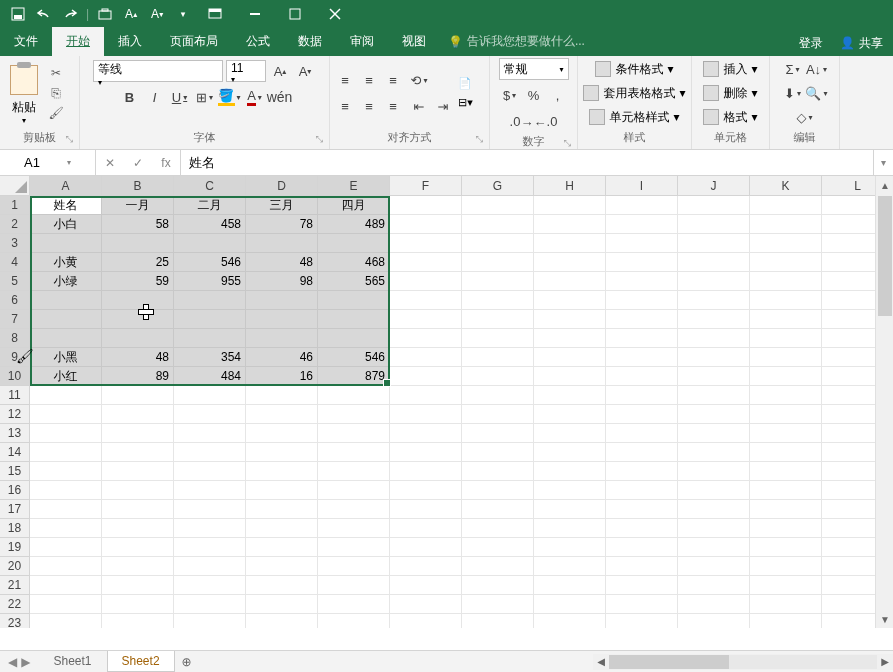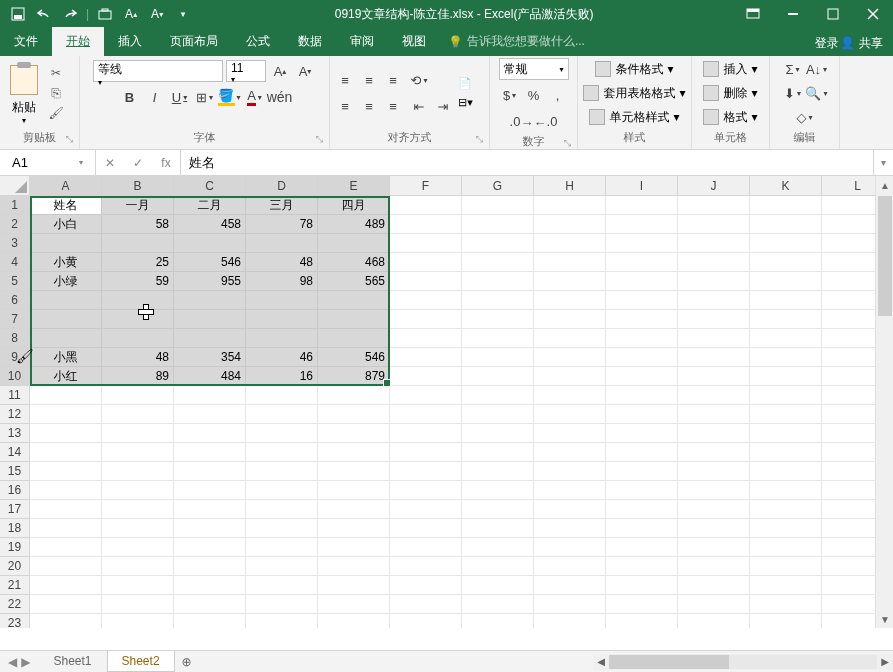--- a/index.html
+++ b/index.html
@@ -12,21 +12,21 @@
 .qat-sep { color: rgba(255,255,255,0.4); margin: 0 2px; }
 .titlebar-center { flex: 1; text-align: center; }
 .titlebar-right { display: flex; }
 .win-btn { width: 40px; height: 28px; display: flex; align-items: center; justify-content: center; cursor: pointer; }
 
 
 .menutabs { background: #217346; height: 28px; display: flex; align-items: flex-end; color: #fff; font-size: 12px; }
 .menutab { padding: 6px 14px; cursor: pointer; }
 .menutab.active { background: #f3f3f3; color: #217346; text-decoration: underline; }
 .tellme { color: rgba(255,255,255,0.7); margin-left: 8px; display: flex; align-items: center; gap: 4px; padding-bottom: 6px; }
-.menutabs-right { margin-left: auto; display: flex; align-items: center; gap: 2px; padding-right: 10px; padding-bottom: 4px; }
+.menutabs-right { margin-left: auto; display: flex; align-items: center; gap: 18px; padding-right: 10px; padding-bottom: 4px; }
 
 
 .ribbon { background: #f3f3f3; height: 94px; display: flex; border-bottom: 1px solid #d4d4d4; }
 .rgroup { border-right: 1px solid #e0e0e0; display: flex; flex-direction: column; padding: 2px 4px; }
 .rgroup-body { flex: 1; display: flex; align-items: center; }
 .rgroup-label { text-align: center; font-size: 11px; color: #666; padding: 2px 0; position: relative; }
 .launcher { position: absolute; right: 2px; bottom: 2px; font-size: 9px; color: #888; }
 
 .clip-body { display: flex; }
 .paste-btn { display: flex; flex-direction: column; align-items: center; width: 40px; padding-top: 4px; }
@@ -50,21 +50,21 @@
 .num-body { display: flex; flex-direction: column; gap: 4px; }
 .num-combo { border: 1px solid #c0c0c0; background: #fff; height: 22px; width: 70px; font-size: 12px; padding: 0 4px; display: flex; align-items: center; justify-content: space-between; }
 
 .style-body, .cell-body, .edit-body { display: flex; flex-direction: column; gap: 2px; font-size: 12px; }
 .style-item, .cell-item { display: flex; align-items: center; gap: 4px; height: 22px; padding: 0 4px; white-space: nowrap; }
 .micon { width: 16px; height: 16px; background: #ddd; border: 1px solid #aaa; }
 .edit-row { display: flex; gap: 2px; }
 
 
 .formulabar { height: 26px; border-bottom: 1px solid #d4d4d4; display: flex; align-items: center; background: #fff; font-size: 13px; }
-.namebox { width: 96px; border-right: 1px solid #d4d4d4; padding: 0 12px; height: 100%; display: flex; align-items: center; justify-content: space-between; }
+.namebox { width: 96px; border-right: 1px solid #d4d4d4; padding: 0 24px; height: 100%; display: flex; align-items: center; justify-content: space-between; }
 .fb-btns { display: flex; border-right: 1px solid #d4d4d4; height: 100%; }
 .fb-btn { width: 28px; display: flex; align-items: center; justify-content: center; color: #888; font-size: 12px; }
 .fb-input { flex: 1; padding: 0 8px; }
 .fb-expand { border-left: 1px solid #d4d4d4; width: 20px; height: 100%; display: flex; align-items: center; justify-content: center; color: #888; font-size: 10px; }
 
 
 .gridwrap { position: relative; height: 452px; overflow: hidden; }
 .selectall { position: absolute; left: 0; top: 0; width: 30px; height: 20px; background: #f0f0f0; border-right: 1px solid #d4d4d4; border-bottom: 1px solid #d4d4d4; }
 .selectall::after { content: ""; position: absolute; right: 2px; bottom: 2px; border: 6px solid transparent; border-right-color: #aaa; border-bottom-color: #aaa; }
 .colheads { position: absolute; left: 30px; top: 0; display: flex; height: 20px; }
@@ -131,21 +131,20 @@
     <div class="qat-btn">
         <svg width="14" height="12">
           <rect x="1" y="3" width="12" height="8" fill="none" stroke="#fff"></rect>
           <rect x="4" y="1" width="6" height="2" fill="none" stroke="#fff"></rect>
         </svg>
       </div>
     <div class="qat-btn">A<sup style="font-size:8px">▴</sup></div>
     <div class="qat-btn">A<sup style="font-size:8px">▾</sup></div>
     <div class="qat-btn" style="font-size:9px">▾</div>
   </div>
-  <div class="titlebar-center">0919文章结构-陈立佳.xlsx - Excel(产品激活失败)</div>
   <div class="titlebar-right">
     <div class="win-btn">
         <svg width="14" height="12">
           <rect x="1" y="1" width="12" height="9" fill="none" stroke="#fff"></rect>
           <rect x="1" y="1" width="12" height="3" fill="#fff"></rect>
         </svg>
       </div>
     <div class="win-btn">
         <svg width="12" height="12">
           <line x1="1" y1="6" x2="11" y2="6" stroke="#fff" stroke-width="2"></line>

